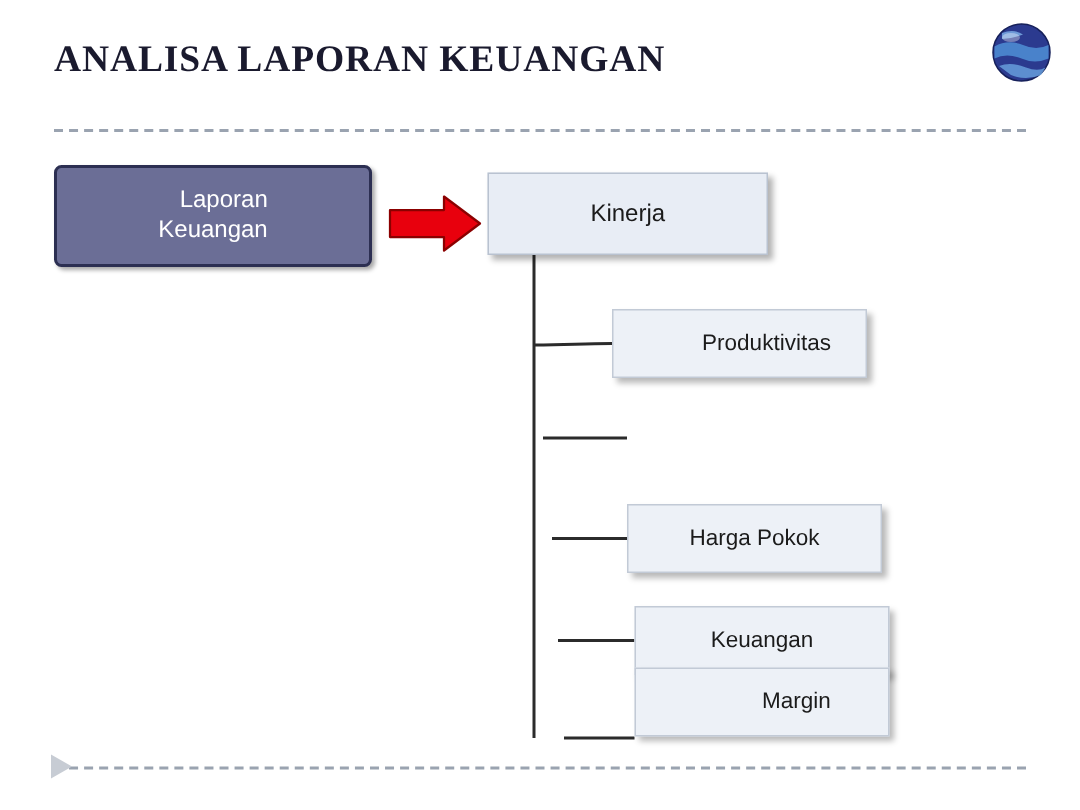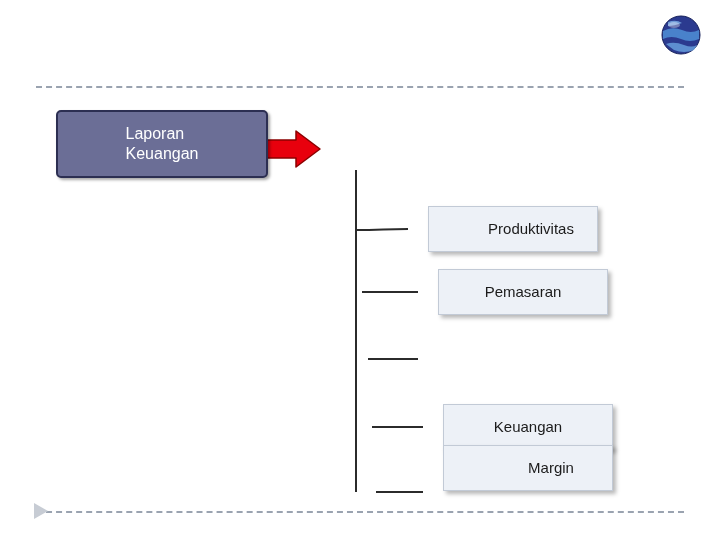--- a/index.html
+++ b/index.html
@@ -83,26 +83,25 @@
     pointer-events: none;
   }
 
   
   .box {
     position: absolute;
     box-sizing: border-box;
     display: flex;
     align-items: center;
     justify-content: center;
-    text-align: left;
+    text-align: right;
     font-size: 15px;
     color: #1b1b1b;
     line-height: 1.25;
     white-space: pre-line;
-    margin-left: 20px;
   }
 
   .box-source {
     left: 36px;
     top: 110px;
     width: 212px;
     height: 68px;
     background: #6b6e96;
     border: 2px solid #2c2f52;
     border-radius: 5px;
@@ -135,20 +134,21 @@
   .leaf2 { left: 418px; top: 269px; }
   .leaf3 { left: 418px; top: 336px; }
   .leaf4 { left: 423px; top: 404px; }
   .leaf5 { left: 423px; top: 445px; padding-left: 46px; }
 </style>
 </head>
 <body>
 
 <div id="slide">
 
+  <div id="title">ANALISA LAPORAN KEUANGAN</div>
 
   <div id="rule-top"></div>
   <div id="rule-bottom"></div>
 
   <svg id="globe" viewBox="0 0 42 52">
     <ellipse cx="21" cy="44" rx="15" ry="4" fill="#ffffff"></ellipse>
     <circle cx="21" cy="21" r="19" fill="#2b3a8f"></circle>
     <circle cx="21" cy="21" r="19" fill="none" stroke="#16205a" stroke-width="1"></circle>
     <path d="M3 17 Q12 12 22 16 Q31 20 39 16 L39 25 Q30 29 21 25 Q11 21 3 25 Z" fill="#4f8fd6" opacity="0.85"></path>
     <path d="M8 8 Q16 5 22 9 Q14 12 8 12 Z" fill="#7fb2e8" opacity="0.8"></path>
@@ -171,19 +171,20 @@
     <path d="M376,492 C400,492 412,492 423,492" fill="none" stroke="#2b2b2b" stroke-width="2"></path>
   </svg>
 
   <svg style="position:absolute; left:258px; top:128px; width:64px; height:42px;" viewBox="0 0 64 42">
     <polygon points="2,12 38,12 38,3 62,21 38,39 38,30 2,30" fill="#e8000d" stroke="#8b0000" stroke-width="1.5" stroke-linejoin="round"></polygon>
   </svg>
 
   <div class="box box-source">Laporan
 Keuangan</div>
 
+  <div class="box box-kinerja">Kinerja</div>
 
   <div class="box box-leaf leaf1">Produktivitas</div>
-  <div class="box box-leaf leaf2">Pemasaran</div>
+  <div class="box box-leaf leaf3">Harga Pokok</div>
   <div class="box box-leaf leaf4">Keuangan</div>
   <div class="box box-leaf leaf5">Margin</div>
 
 </div>
 
 </body></html>

